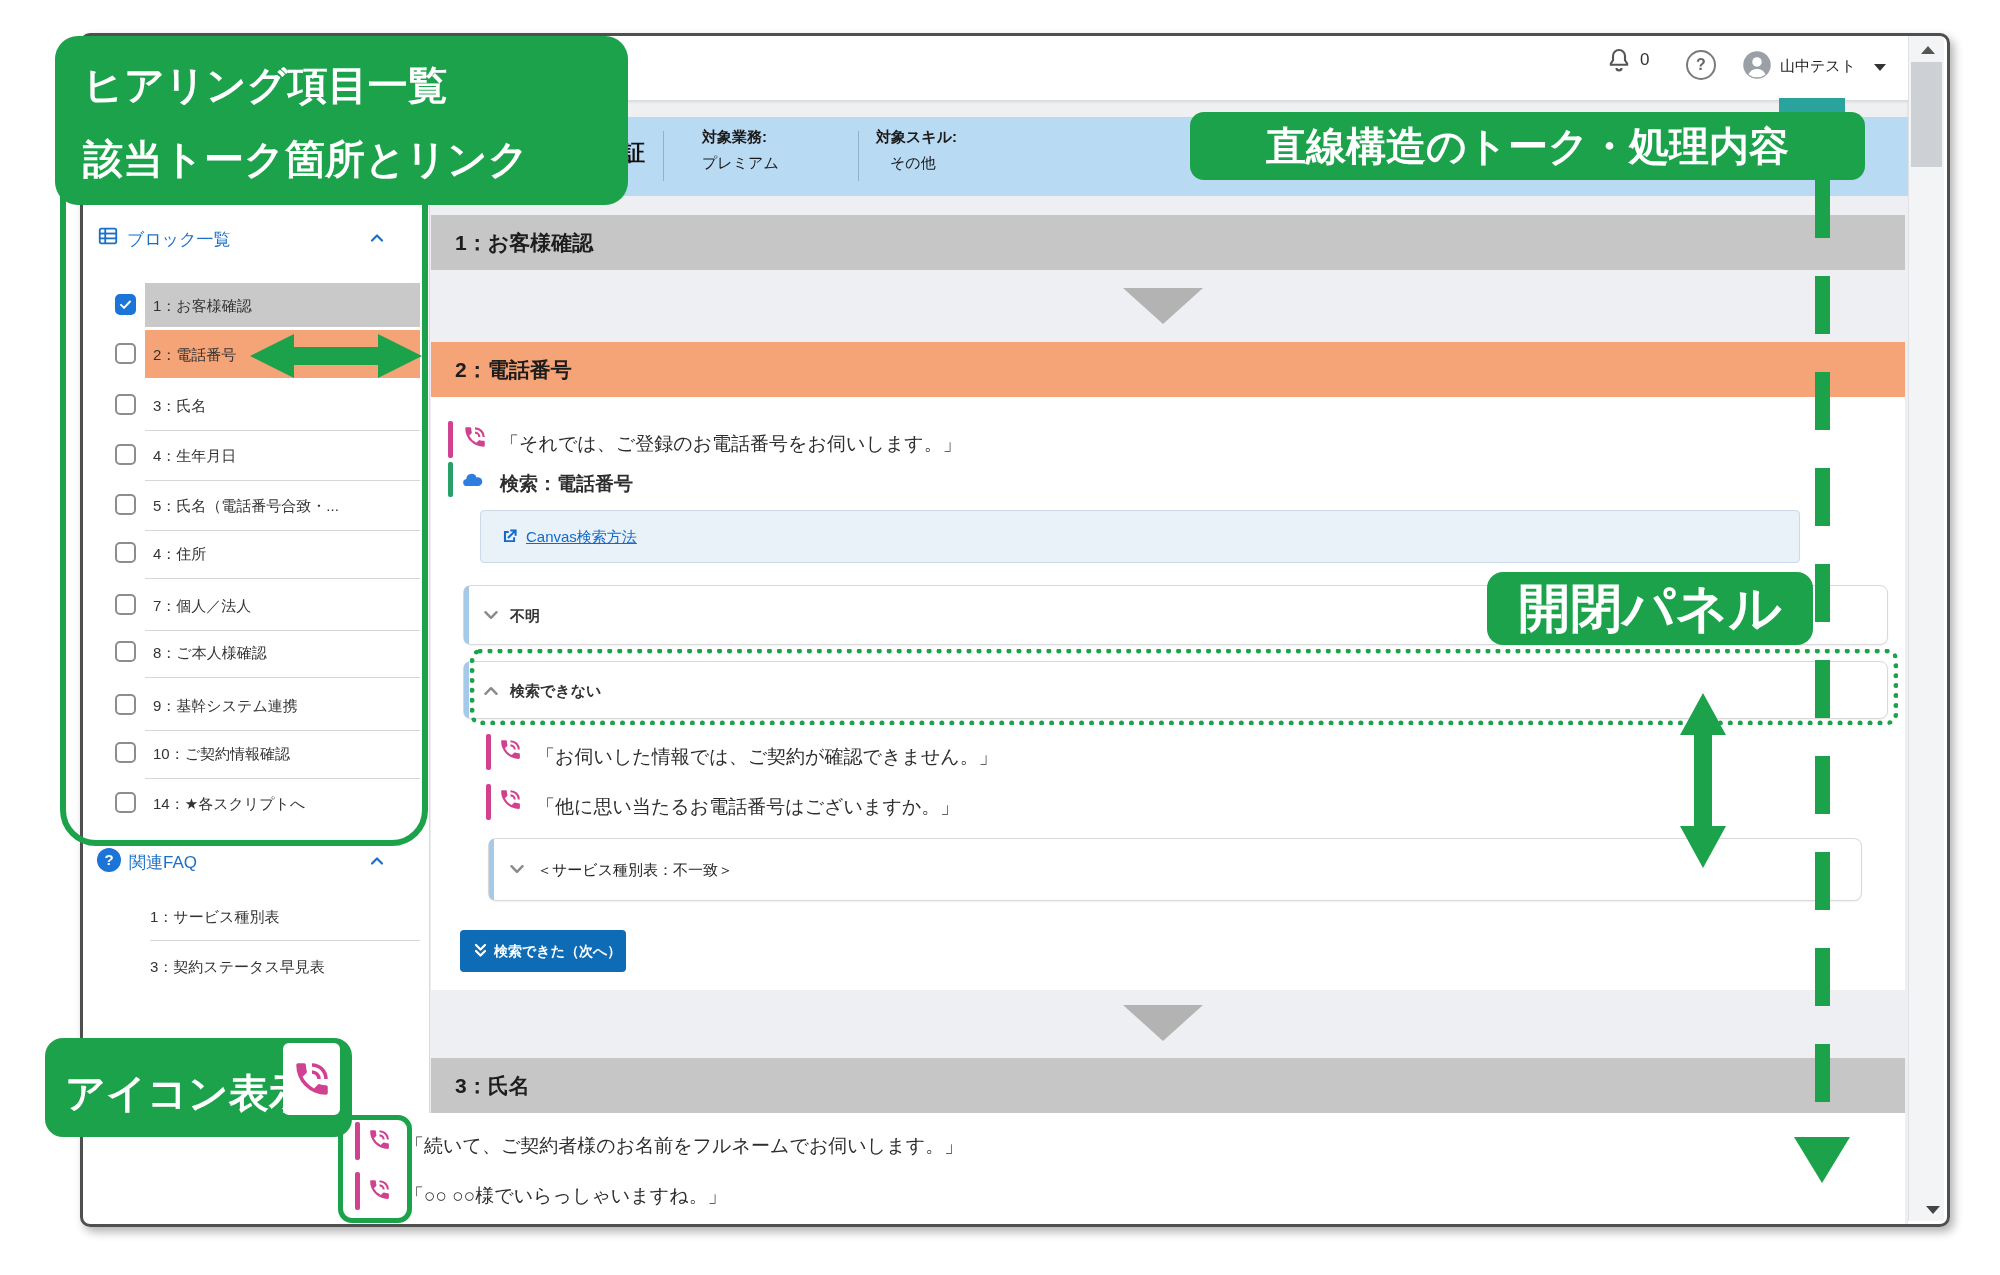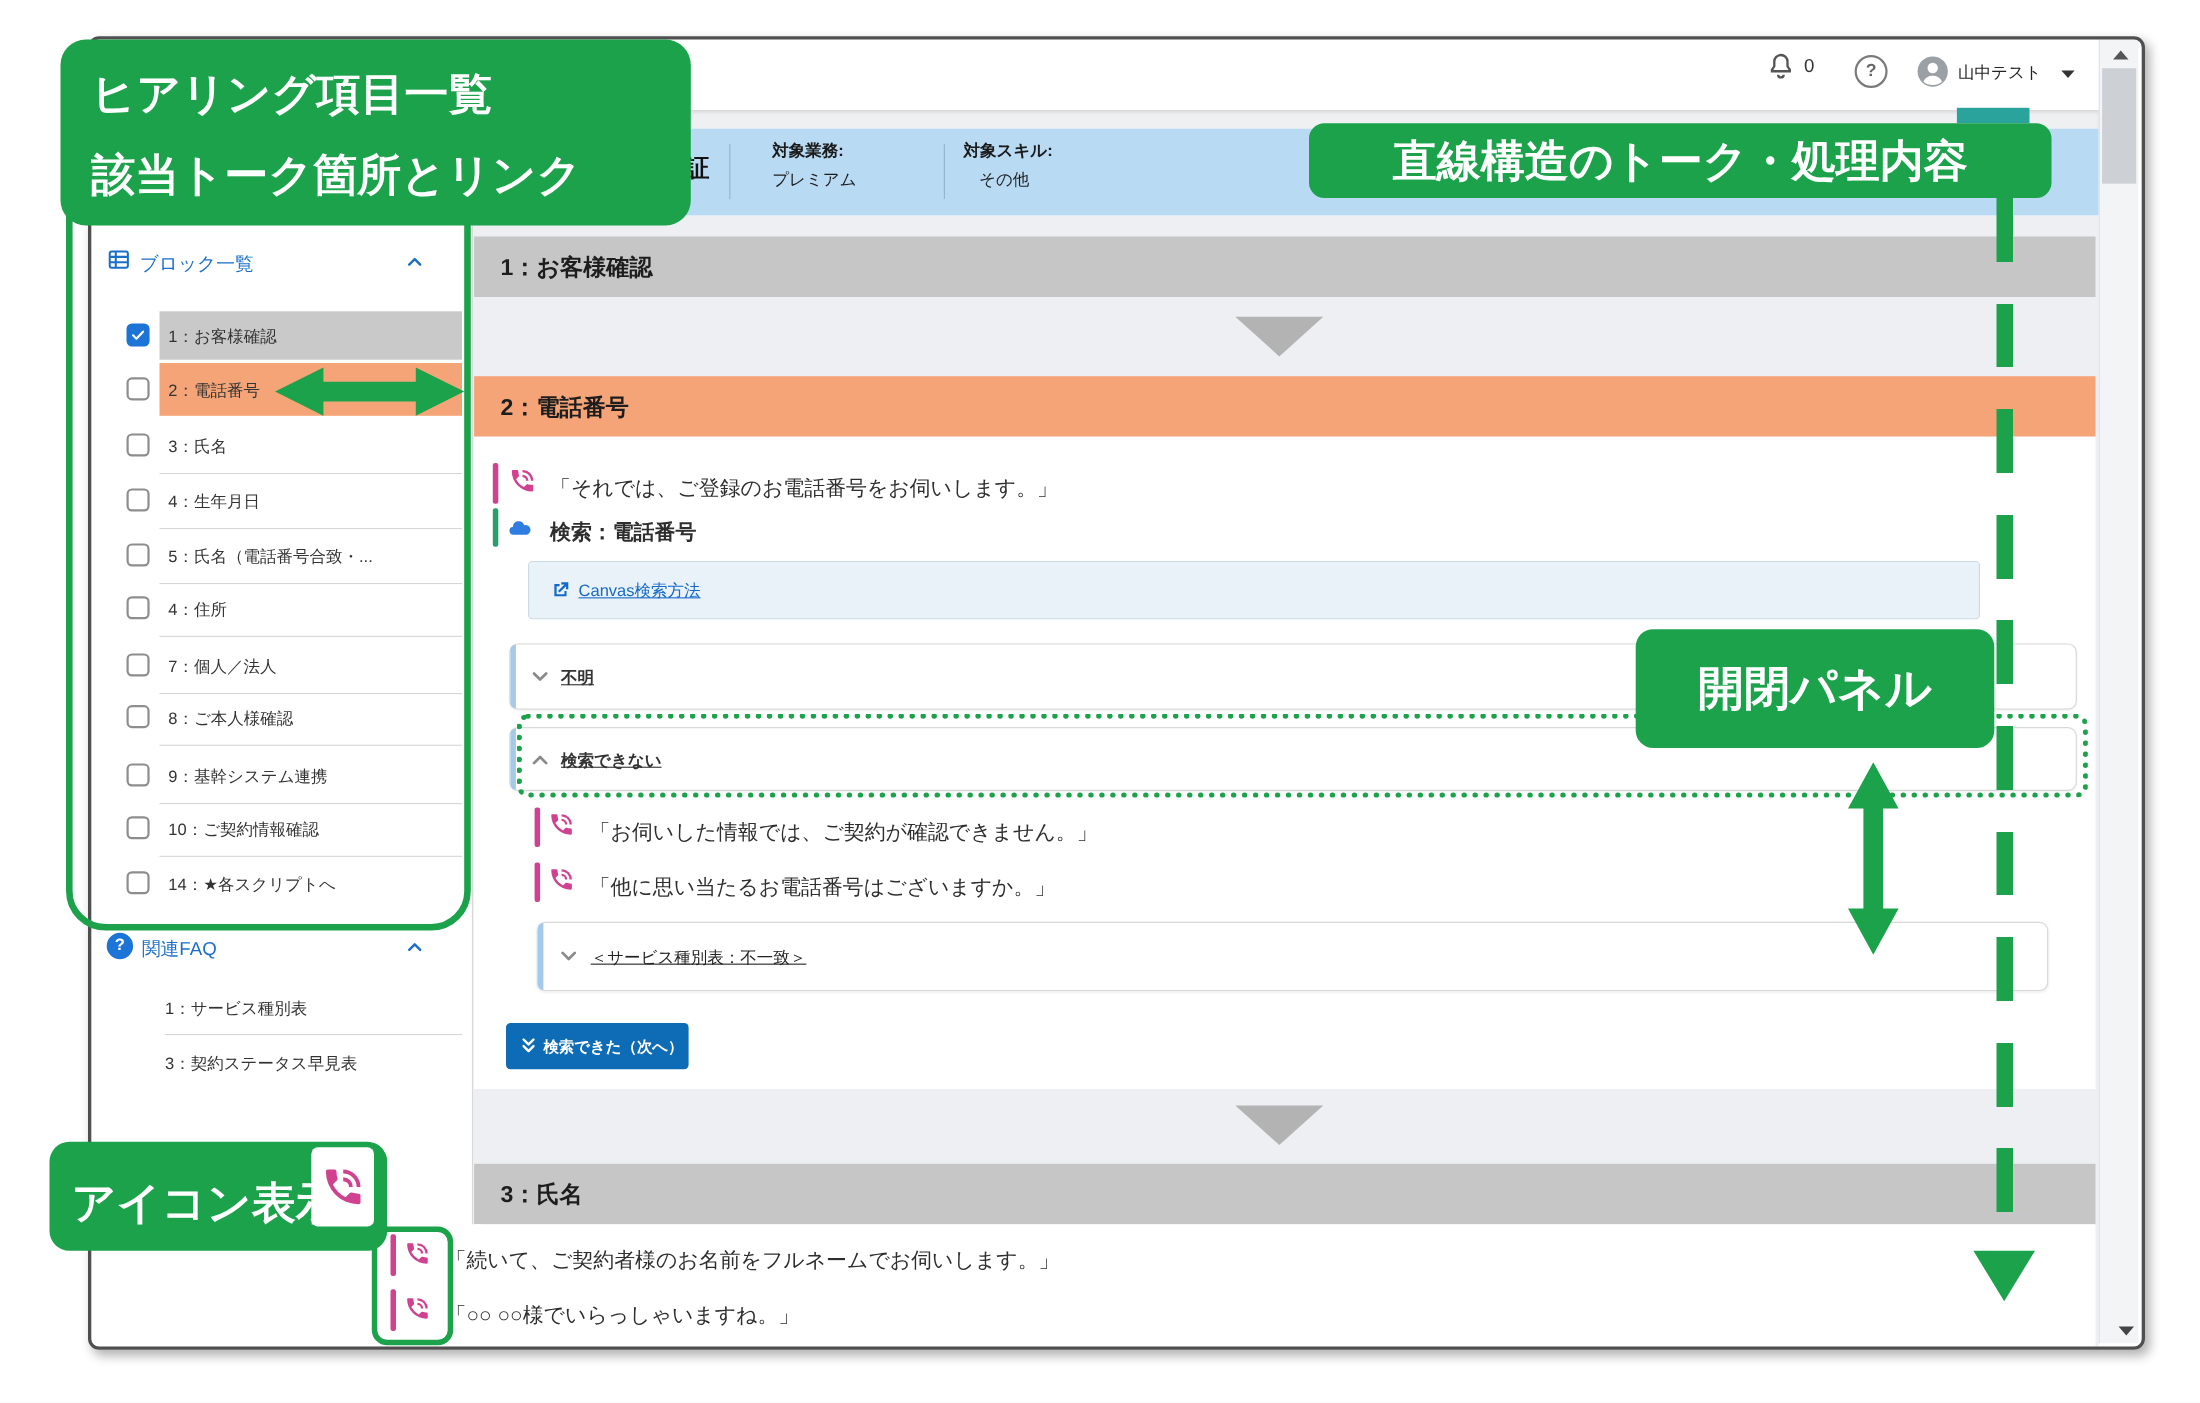--- a/index.html
+++ b/index.html
@@ -43,21 +43,21 @@
   .blk-body{left:431px;width:1474px;background:#fff;}
   .tri{width:0;height:0;border-left:40px solid transparent;border-right:40px solid transparent;border-top:36px solid #b3b3b3;}
   .vbar{width:5px;border-radius:2px;}
   .pink{background:#d0418f;}
   .greenbar{background:#27a06c;}
   .rowtxt{font-size:19px;color:#2e2e2e;}
   .canvasbox{left:480px;top:510px;width:1320px;height:53px;background:#e9f1f9;border:1px solid #ccd9e6;border-radius:4px;box-sizing:border-box;}
   .cvlink{font-size:15px;color:#1569c7;text-decoration:underline;}
   .panel{left:463px;width:1425px;background:#fff;border:1px solid #d8d8d8;border-radius:8px;box-sizing:border-box;box-shadow:0 1px 2px rgba(0,0,0,.06);}
   .panel .accent{position:absolute;left:0;top:0;width:5px;height:100%;background:#a5c9e8;border-radius:7px 0 0 7px;}
-  .pn-label{font-size:15px;font-weight:600;color:#333;text-decoration:underline;}
+  .pn-label{font-size:15px;font-weight:600;color:#333;}
   .pn-chev{color:#8a8a8a;width:20px;height:20px;}
   .subpanel{left:488px;top:838px;width:1374px;height:63px;}
   .btn-next{left:460px;top:930px;width:166px;height:42px;background:#0d6cb5;border-radius:4px;}
   .btn-label{font-size:14px;font-weight:bold;color:#fff;}
   
   .scroll{left:1908px;top:36px;width:36px;height:1185px;background:#f3f4f6;border-left:1px solid #dfe1e4;box-sizing:border-box;}
   .sc-up{left:1921px;top:46px;width:0;height:0;border-left:7px solid transparent;border-right:7px solid transparent;border-bottom:8px solid #555;}
   .sc-dn{left:1926px;top:1206px;width:0;height:0;border-left:7px solid transparent;border-right:7px solid transparent;border-top:8px solid #444;}
   .sc-thumb{left:1911px;top:62px;width:31px;height:105px;background:#cdd0d4;}
   .teal-frag{left:1779px;top:98px;width:66px;height:14px;background:#29a39b;}
@@ -310,21 +310,21 @@
 
   <div class="abs callout g" style="left:55px;top:36px;width:573px;height:169px">
     <div class="abs" style="left:28px;top:22px;font-size:40px">ヒアリング項目一覧</div>
     <div class="abs" style="left:28px;top:96px;font-size:40px">該当トーク箇所とリンク</div>
   </div>
 
   <div class="abs callout g flexc" style="left:1190px;top:112px;width:675px;height:68px;font-size:40px;border-radius:14px">直線構造のトーク・処理内容</div>
   <div class="abs dash"></div>
   <div class="abs dash-head"></div>
 
-  <div class="abs callout g flexc" style="left:1487px;top:572px;width:326px;height:108px;font-size:42px;border-radius:16px">開閉パネル</div>
+  <div class="abs callout g flexc" style="left:1487px;top:572px;width:326px;height:73px;font-size:52px;border-radius:16px">開閉パネル</div>
   <svg class="abs z8" style="left:1676px;top:693px;width:54px;height:175px">
     <polygon points="27,0 50,42 36,42 36,133 50,133 27,175 4,133 18,133 18,42 4,42" fill="#1ba24b"></polygon>
   </svg>
 
   <div class="abs chip-outline"></div>
   <div class="abs callout g" style="left:45px;top:1038px;width:307px;height:99px;border-radius:18px">
     <div class="abs" style="left:20px;top:28px;font-size:40px">アイコン表示</div>
   </div>
   <div class="abs white-chip">
     <svg style="width:42px;height:42px;color:#d0418f">

